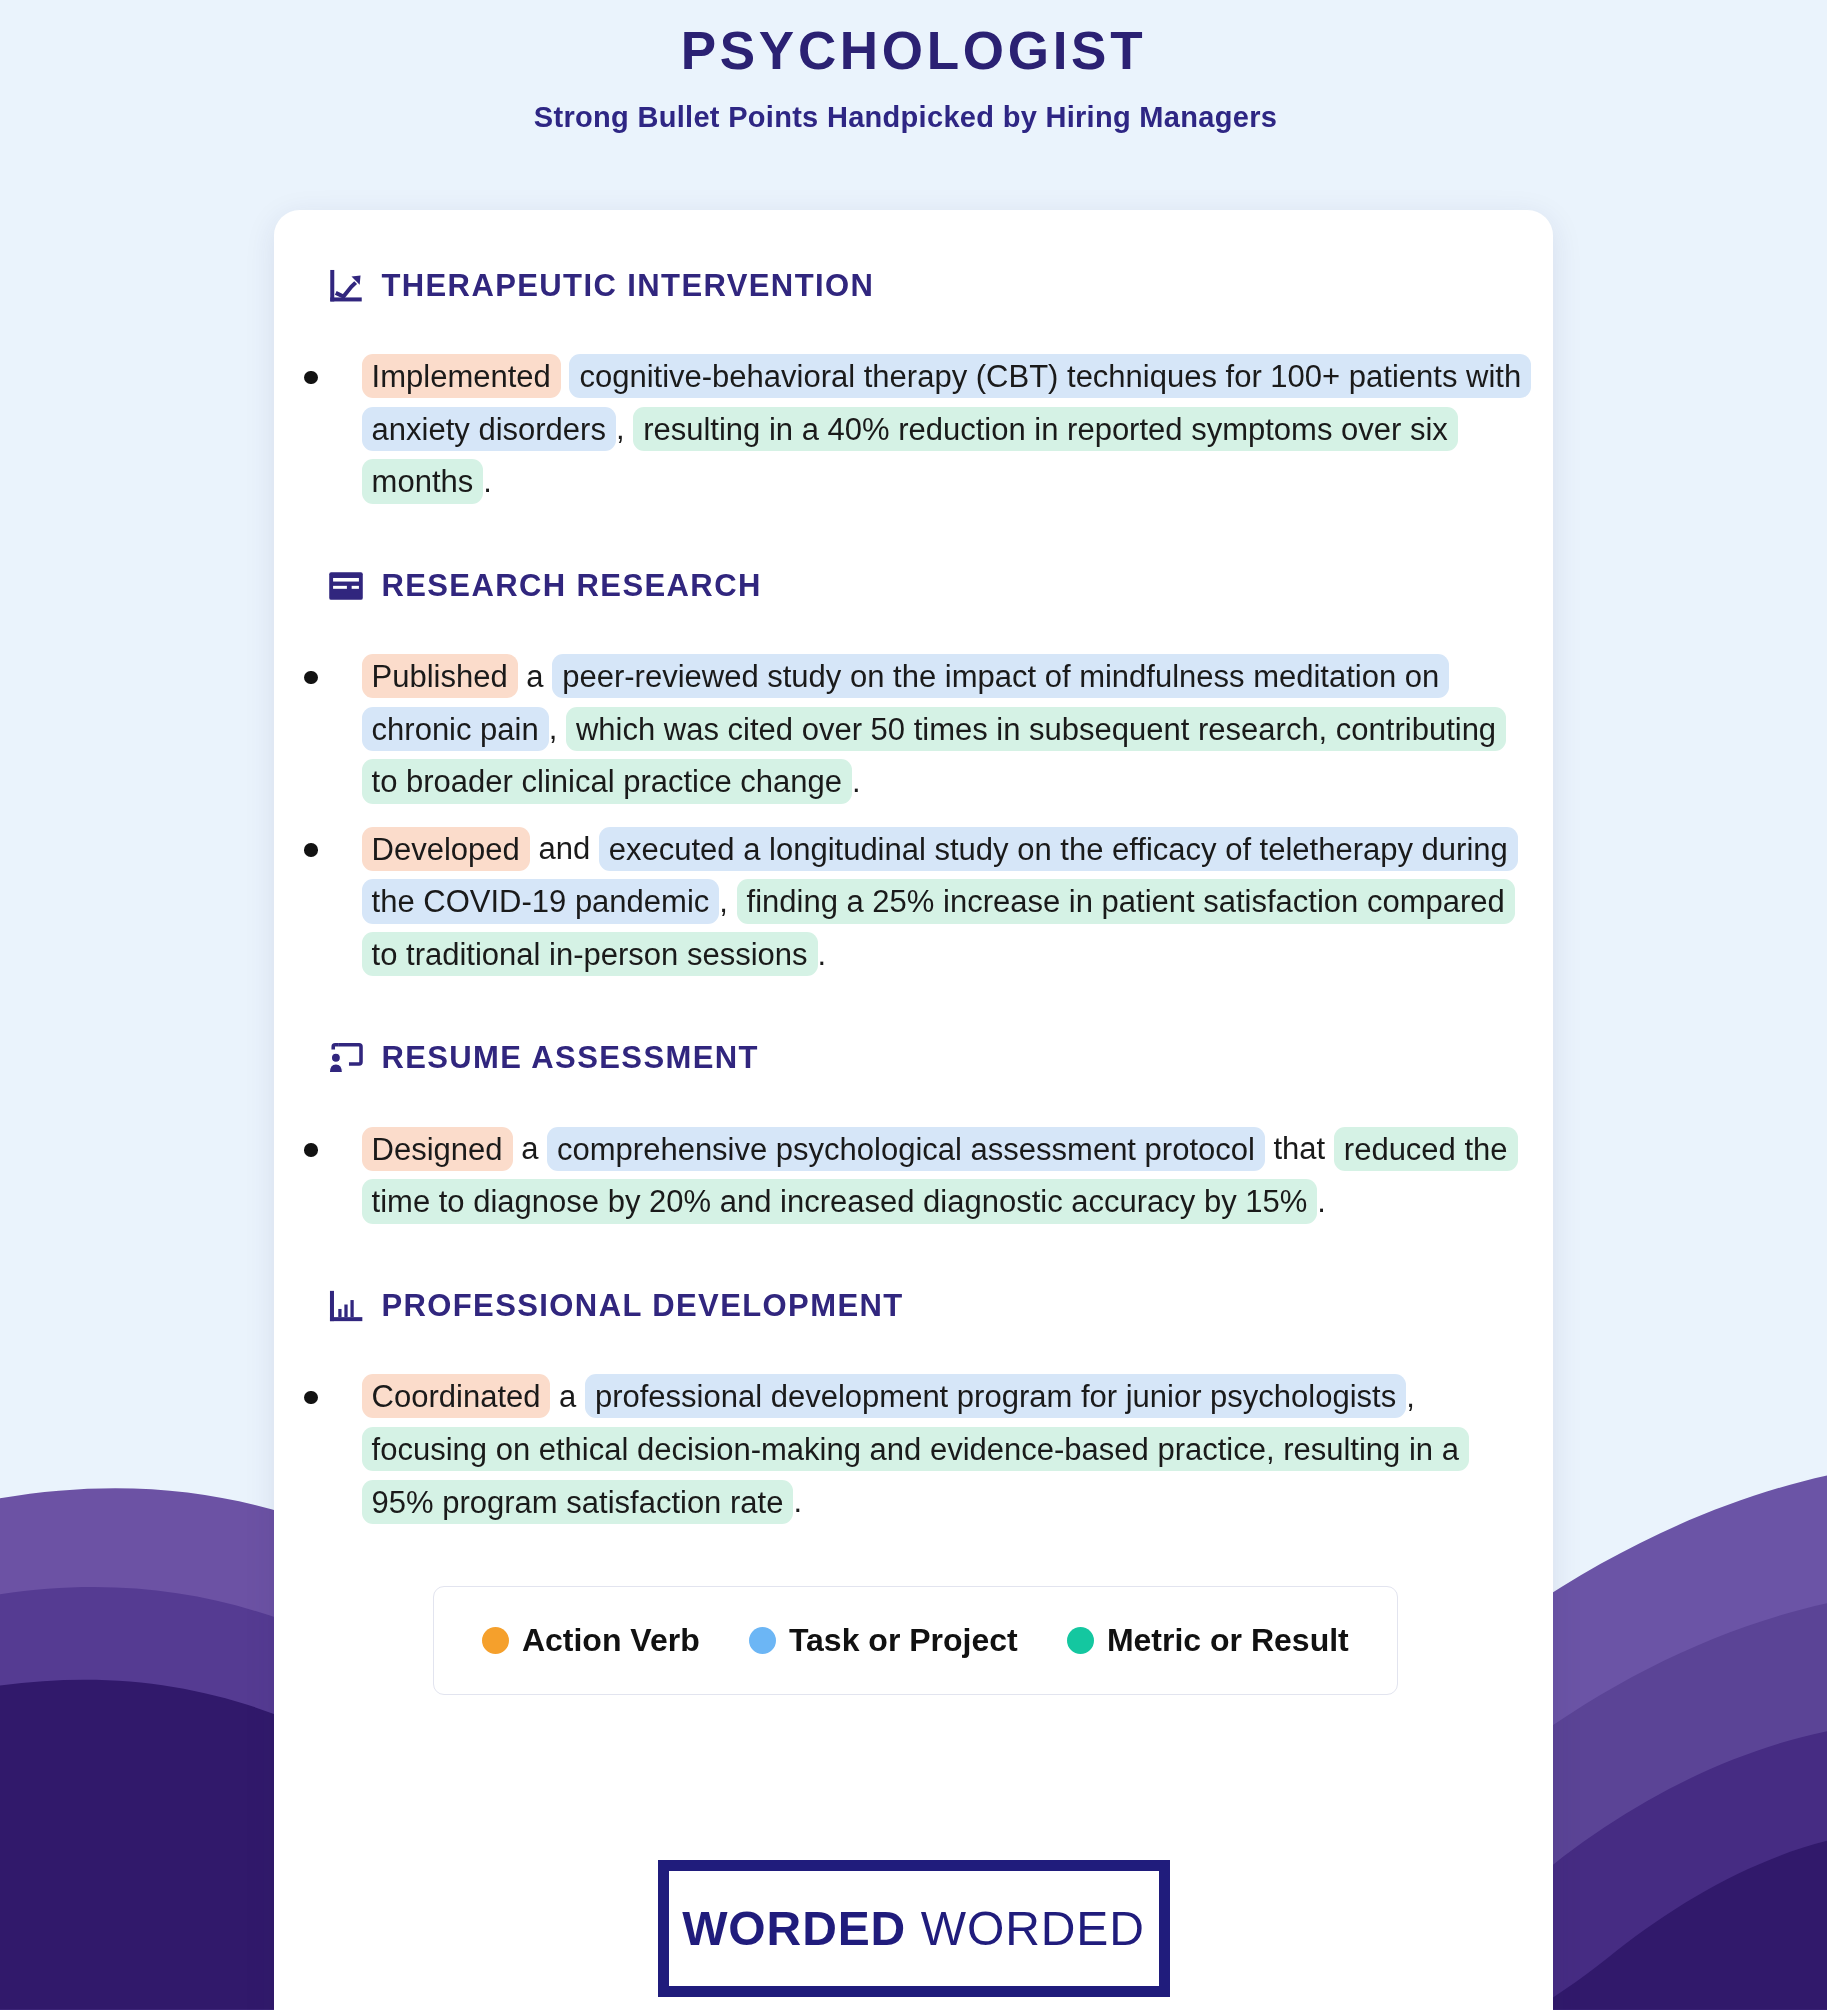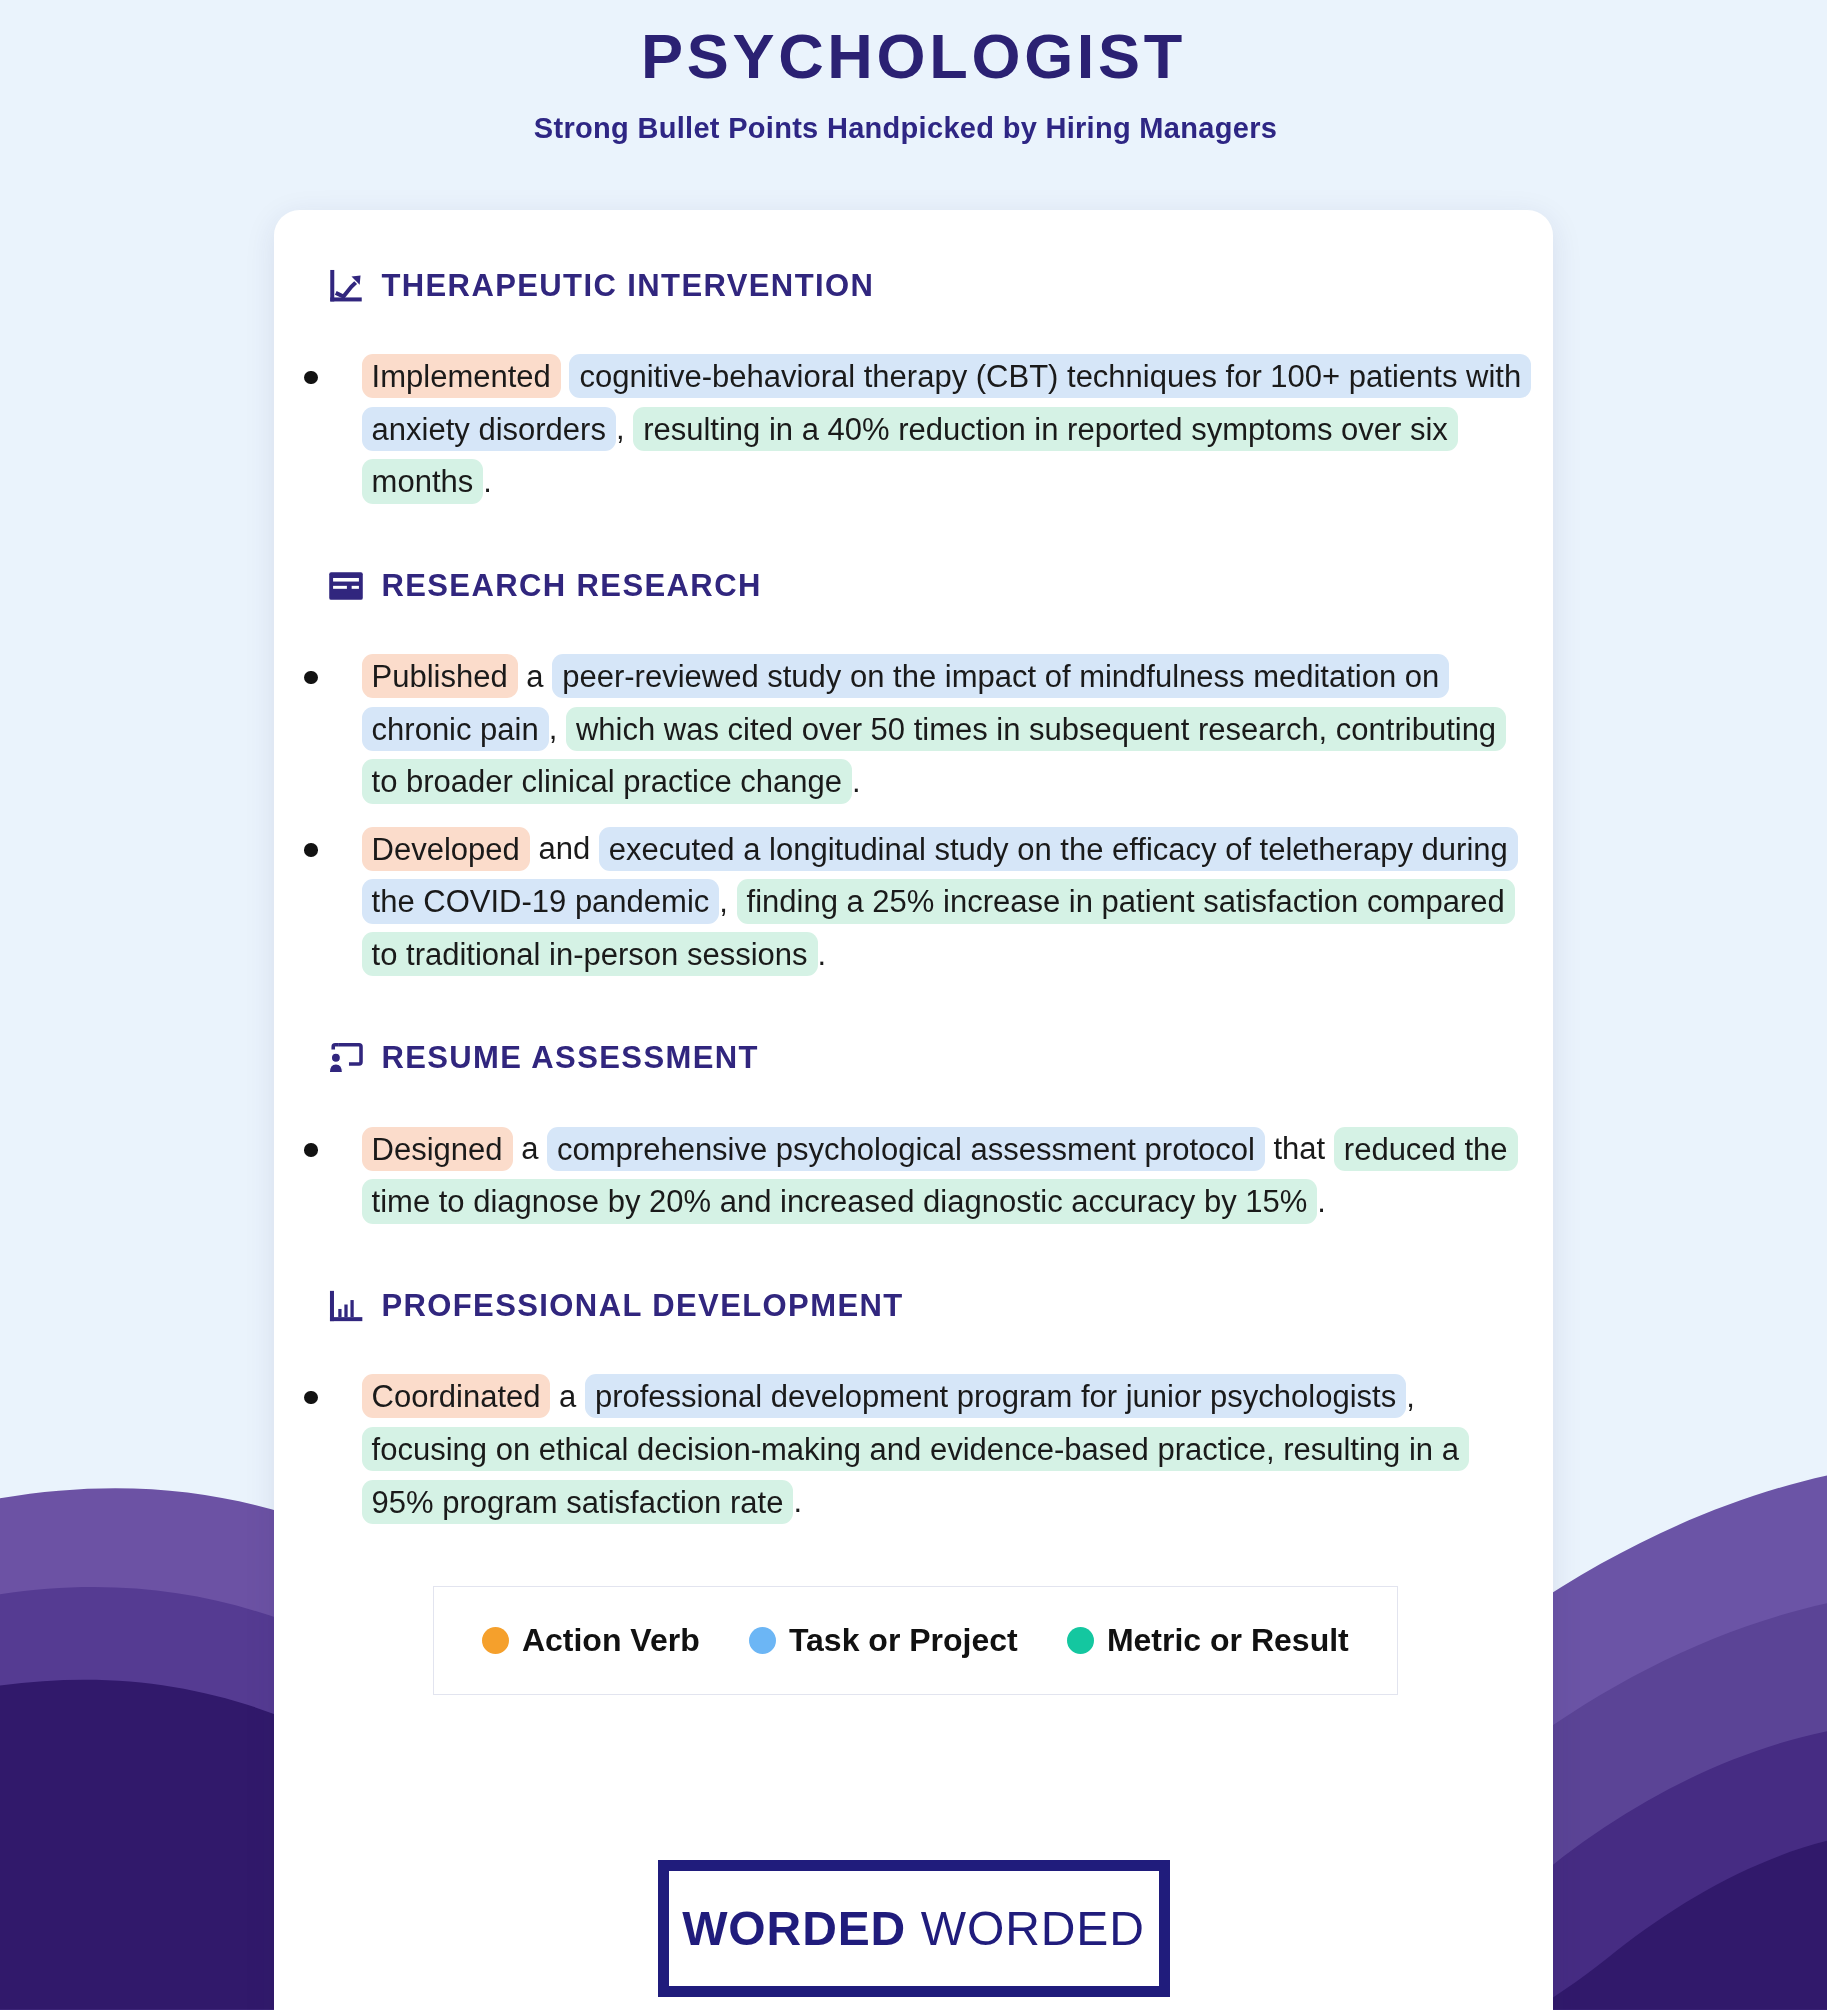--- a/index.html
+++ b/index.html
@@ -5,21 +5,21 @@
   html,body{margin:0;padding:0;}
   body{
     width:1827px;height:2010px;position:relative;overflow:hidden;
     background:#eaf3fc;
     font-family:"Liberation Sans", sans-serif;
     -webkit-font-smoothing:antialiased;
   }
   
   .page-header{position:absolute;top:20px;left:0;width:100%;text-align:center;z-index:3;}
   .page-title{
-    font-size:63px;font-weight:800;letter-spacing:3.7px;color:#2b2173;margin:0;
+    font-size:53px;font-weight:800;letter-spacing:3.7px;color:#2b2173;margin:0;
   }
   .page-subtitle{
     font-size:29px;font-weight:700;color:#2e2684;margin:20px 16px 0 0;letter-spacing:0.3px;text-align:center;
   }
   
   .waves{position:absolute;left:0;top:0;width:1827px;height:2010px;z-index:1;}
   
   .card{
     position:absolute;left:274px;top:210px;width:1279px;height:1879px;z-index:2;
     background:#ffffff;border-radius:25.6px;
@@ -43,21 +43,21 @@
   .bullet-text{
     font-size:31px;line-height:1.7;color:#1a1a1a;margin:0;flex:1;
   }
   .hl{
     padding:4.6px 10px;border-radius:11px;
     -webkit-box-decoration-break:clone;box-decoration-break:clone;
   }
   
   .legend-box{
     width:965px;margin:57px auto 0 auto;
-    border:1.8px solid #e2e4ef;border-radius:0;background:#ffffff;
+    border:1.8px solid #e2e4ef;border-radius:11px;background:#ffffff;
     display:flex;align-items:center;justify-content:center;gap:49px;
     padding:35px 9.1px;box-sizing:border-box;
   }
   .legend-item{display:flex;align-items:center;gap:12.8px;}
   .legend-dot{width:27.4px;height:27.4px;border-radius:50%;flex:none;}
   .legend-label{font-size:32px;font-weight:600;color:#111;}
   
   .brand-box{
     position:absolute;left:50%;top:1860px;transform:translateX(-50%);z-index:4;
     width:512px;height:137px;background:#ffffff;border:11px solid #201c7c;

